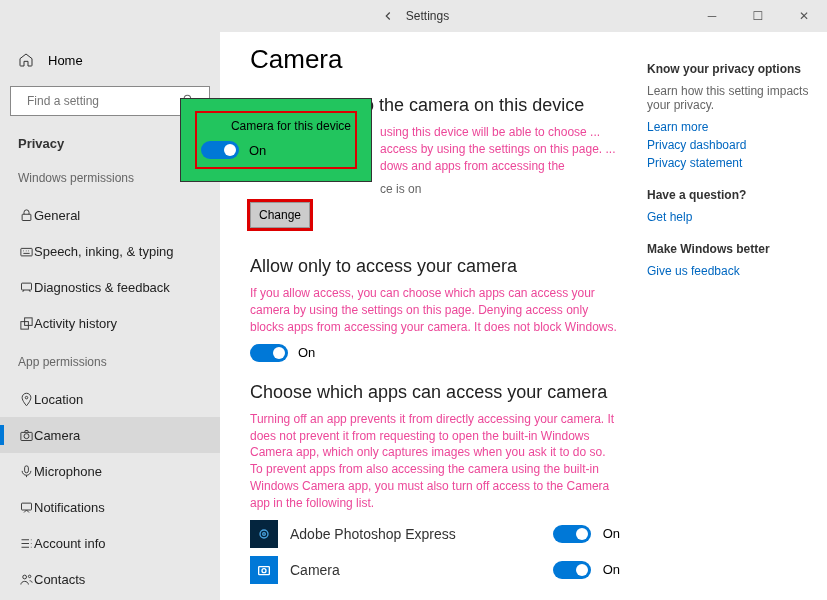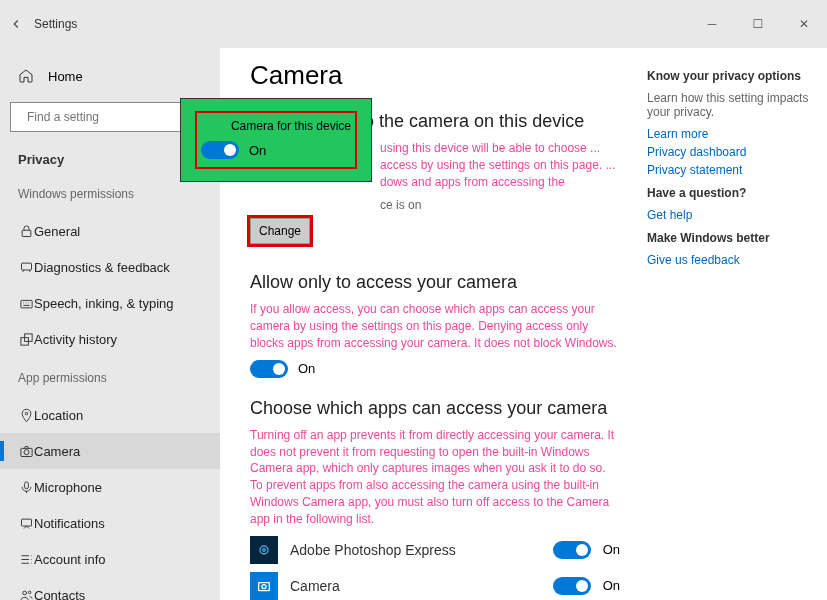--- a/index.html
+++ b/index.html
@@ -1,35 +1,35 @@
 <!DOCTYPE html>
 <html><head>
 <meta charset="utf-8">
 <style>
 * { margin: 0; padding: 0; box-sizing: border-box; font-family: "Segoe UI", Arial, sans-serif; }
 body { width: 827px; height: 600px; background: #fff; font-size: 13px; overflow: hidden; }
-.titlebar { height: 48px; background: #e8e8e8; display: flex; align-items: center; padding: 0 6px; position: relative; }
+.titlebar { height: 32px; background: #e8e8e8; display: flex; align-items: center; padding: 0 6px; position: relative; justify-content: center; }
 .titlebar .back { width: 20px; display: flex; align-items: center; justify-content: center; }
 .titlebar .title { margin-left: 8px; color: #333; font-size: 12px;}
 .titlebar .buttons { position: absolute; right: 0; top: 0; height: 100%; display: flex; }
 .titlebar .buttons span { width: 46px; display: flex; align-items: center; justify-content: center; font-size: 12px; color: #555;}
 .app { display: flex; height: calc(100% - 32px); }
 .sidebar { width: 220px; background: #e8e8e8; padding: 12px 0; overflow-y: auto; }
 .side-home { display: flex; align-items: center; padding: 8px 18px; gap: 14px; cursor: pointer; }
 .side-search { margin: 10px 10px 14px 10px; display: flex; border: 1px solid #888; background: #fff; height: 30px; align-items: center; padding: 0 16px;}
 .side-search input { border: none; outline: none; flex: 1; font-size: 12px; }
 .side-heading { padding: 6px 18px 14px 18px; font-weight: 600; color: #333; font-size: 13px;}
 .side-group { padding: 6px 18px 12px 18px; color: #666; font-size: 12px; }
 .side-item { display: flex; align-items: center; padding: 10px 18px; cursor: pointer; color: #222; font-size: 13px;}
 .side-item.active { background: #d8d8d8; position: relative;}
 .side-item.active::before { content: ""; position: absolute; left:0; top:8px; bottom:8px; width:4px; background:#0078d7; }
 .side-icon { width: 16px; height: 16px; display:flex; align-items:center; justify-content:center; }
 .content { flex: 1; padding: 12px 30px 0 30px; overflow-y: auto; position: relative;}
 .right-col { position: absolute; right: 10px; top: 12px; width: 170px; font-size: 12px; }
-.right-col h4 { font-weight: 600; font-size: 12px; margin-top: 9px; margin-bottom: 8px; color:#333;}
+.right-col h4 { font-weight: 600; font-size: 12px; margin-top: 18px; margin-bottom: 8px; color:#333;}
 .right-col .desc { color:#666; margin-bottom: 8px;}
 .right-col .link { color:#0067c0; display:block; margin-bottom:4px; cursor:pointer;}
 .main-col { max-width: 370px; }
 h1.page-title { font-weight: 400; font-size: 26px; margin-bottom: 20px;}
 h2.section-title { font-weight: 400; font-size: 18px; margin-bottom: 8px; color:#222;}
 p.section-desc { color:#ec4899; font-size: 12px; margin-bottom: 8px; line-height:1.4;}
 .status-text { font-size: 12px; color:#666; margin: 6px 0;}
 .button { display:inline-block; padding: 5px 8px; background:#ccc; border:1px solid #999; font-size:12px; cursor:pointer;}
 .button.highlight { outline: 3px solid #d00; }
 .toggle { width:38px; height:18px; background:#0078d7; border-radius:9px; position:relative; display:inline-block; vertical-align:middle; cursor:pointer;}
@@ -88,34 +88,34 @@
           <svg width="15" height="15" viewBox="0 0 24 24" fill="none" stroke="#333" stroke-width="1.5">
             <rect x="5" y="10" width="14" height="10" rx="1"></rect>
             <path d="M8 10V7a4 4 0 0 1 8 0v3"></path>
           </svg>
         </span>
       <span>General</span>
     </div>
     <div class="side-item">
       <span class="side-icon">
           <svg width="15" height="15" viewBox="0 0 24 24" fill="none" stroke="#333" stroke-width="1.5">
+            <rect x="3" y="7" width="18" height="12" rx="1"></rect>
+            <path d="M7 11h1M11 11h1M15 11h1M7 15h10"></path>
+          </svg>
+        </span>
+      <span>Speech, inking, &amp; typing</span>
+    </div>
+    <div class="side-item">
+      <span class="side-icon">
+          <svg width="15" height="15" viewBox="0 0 24 24" fill="none" stroke="#333" stroke-width="1.5">
             <rect x="4" y="5" width="16" height="11" rx="1"></rect>
             <path d="M8 16l-2 3M16 16l2 3"></path>
           </svg>
         </span>
       <span>Diagnostics &amp; feedback</span>
-    </div>
-    <div class="side-item">
-      <span class="side-icon">
-          <svg width="15" height="15" viewBox="0 0 24 24" fill="none" stroke="#333" stroke-width="1.5">
-            <rect x="3" y="7" width="18" height="12" rx="1"></rect>
-            <path d="M7 11h1M11 11h1M15 11h1M7 15h10"></path>
-          </svg>
-        </span>
-      <span>Speech, inking, &amp; typing</span>
     </div>
     <div class="side-item">
       <span class="side-icon">
           <svg width="15" height="15" viewBox="0 0 24 24" fill="none" stroke="#333" stroke-width="1.5">
             <rect x="9" y="3" width="12" height="12"></rect>
             <rect x="3" y="9" width="12" height="12"></rect>
           </svg>
         </span>
       <span>Activity history</span>
     </div>

